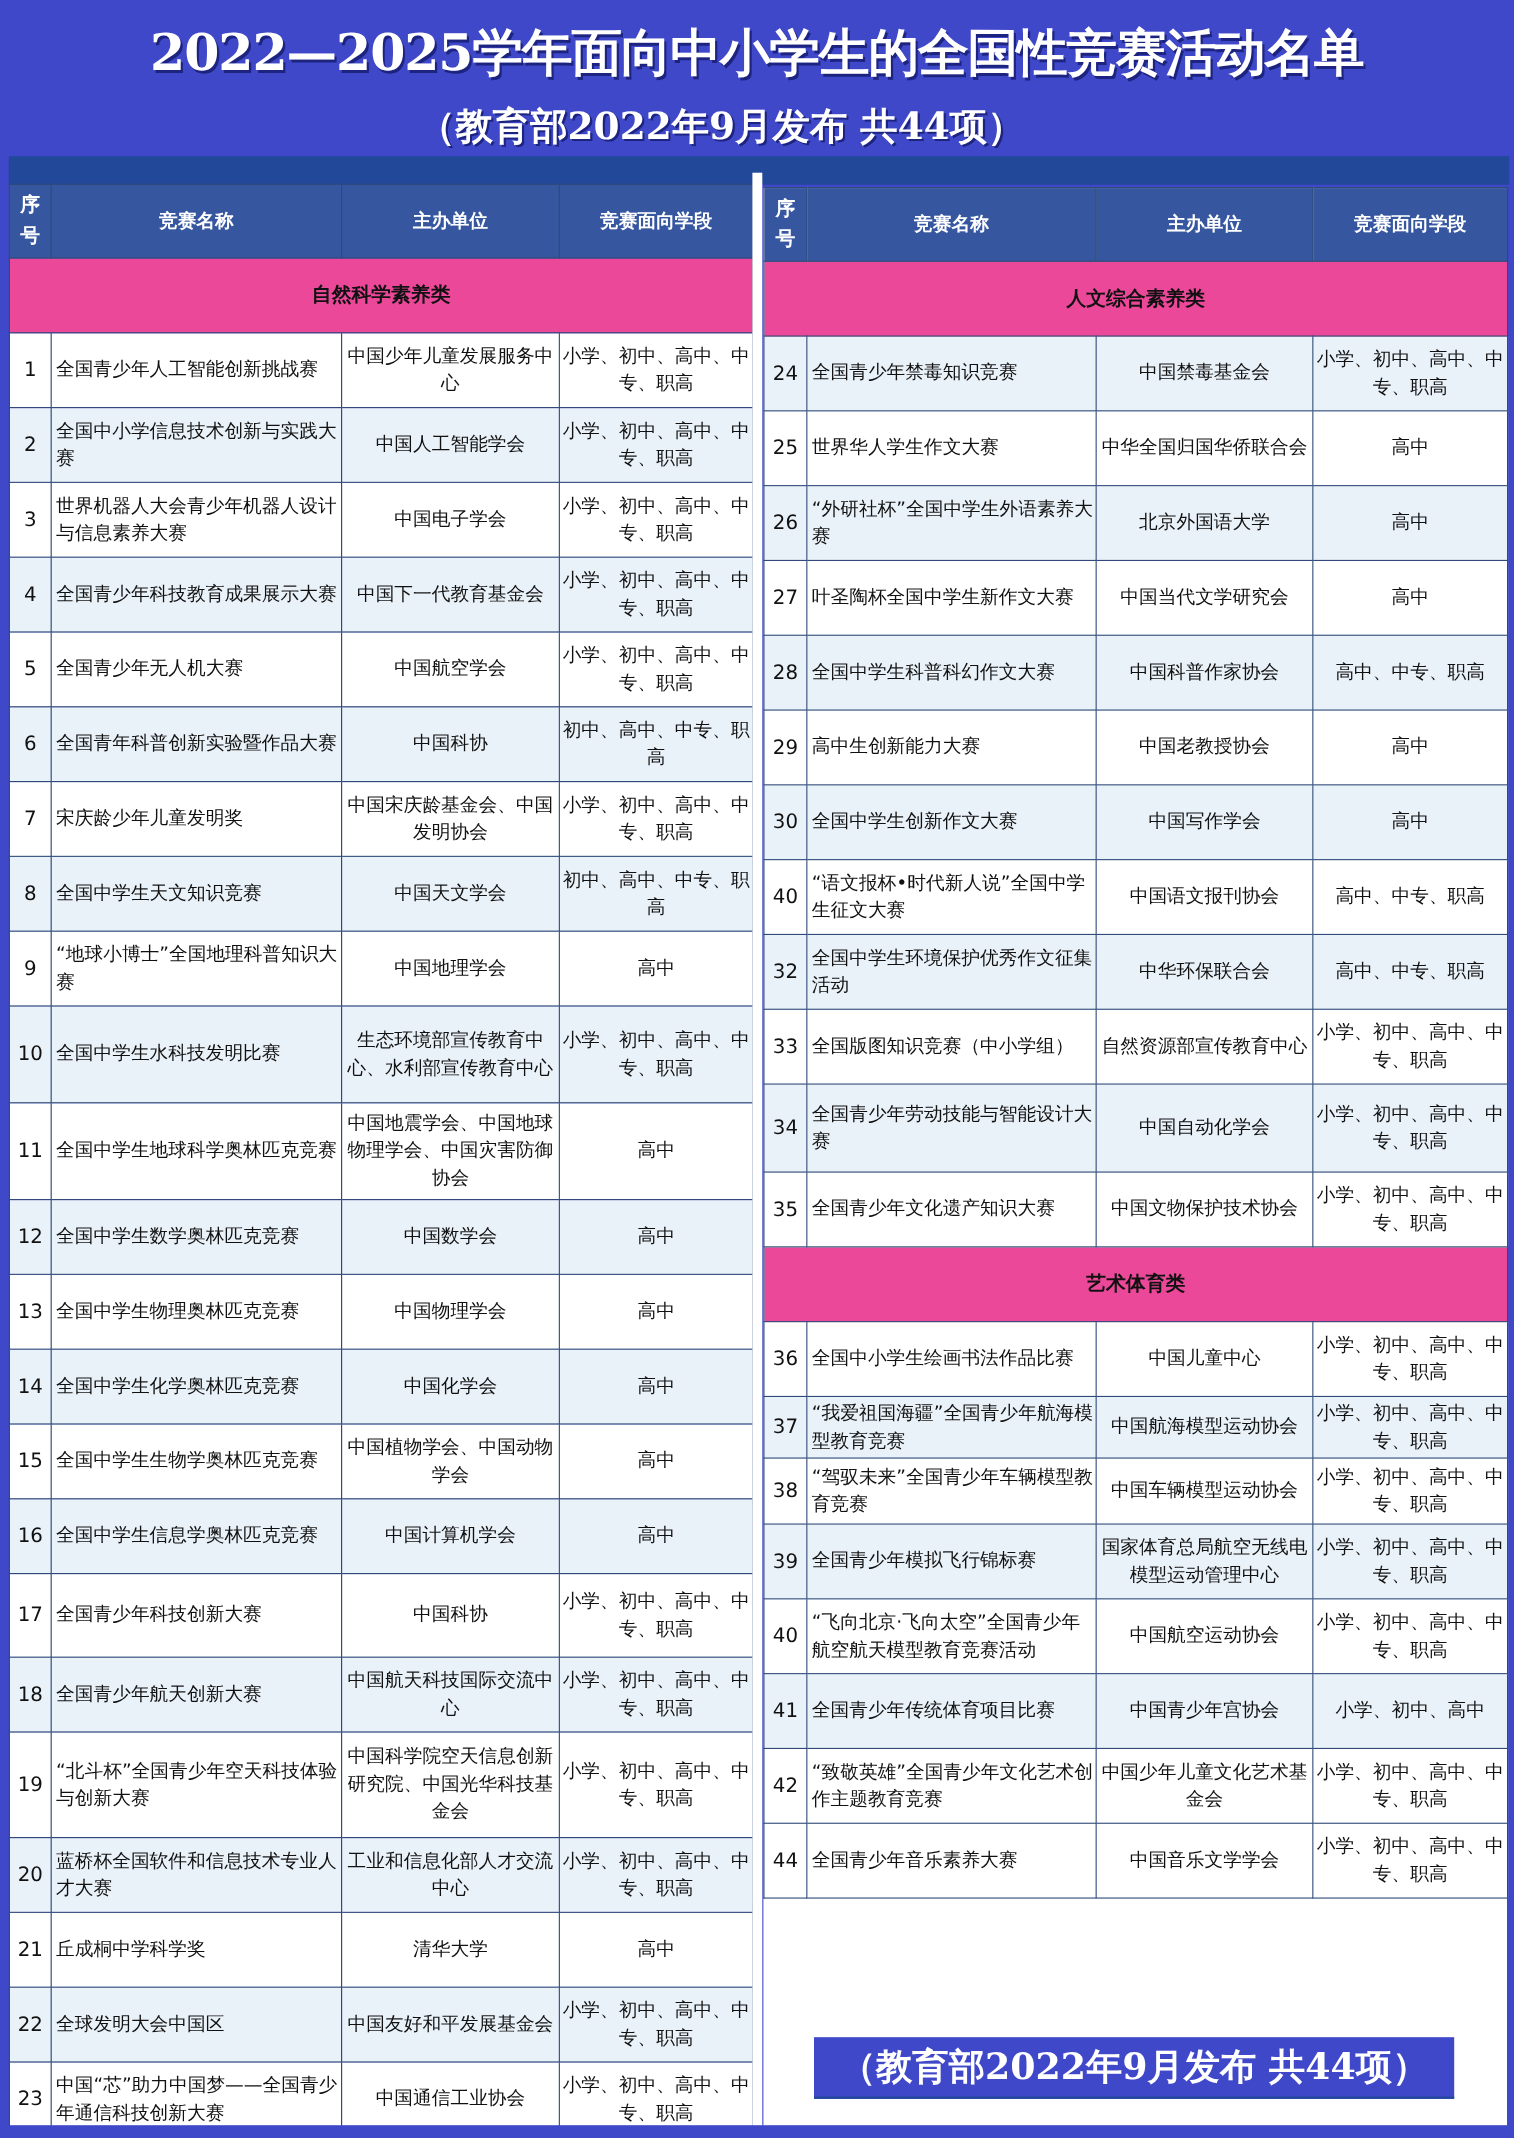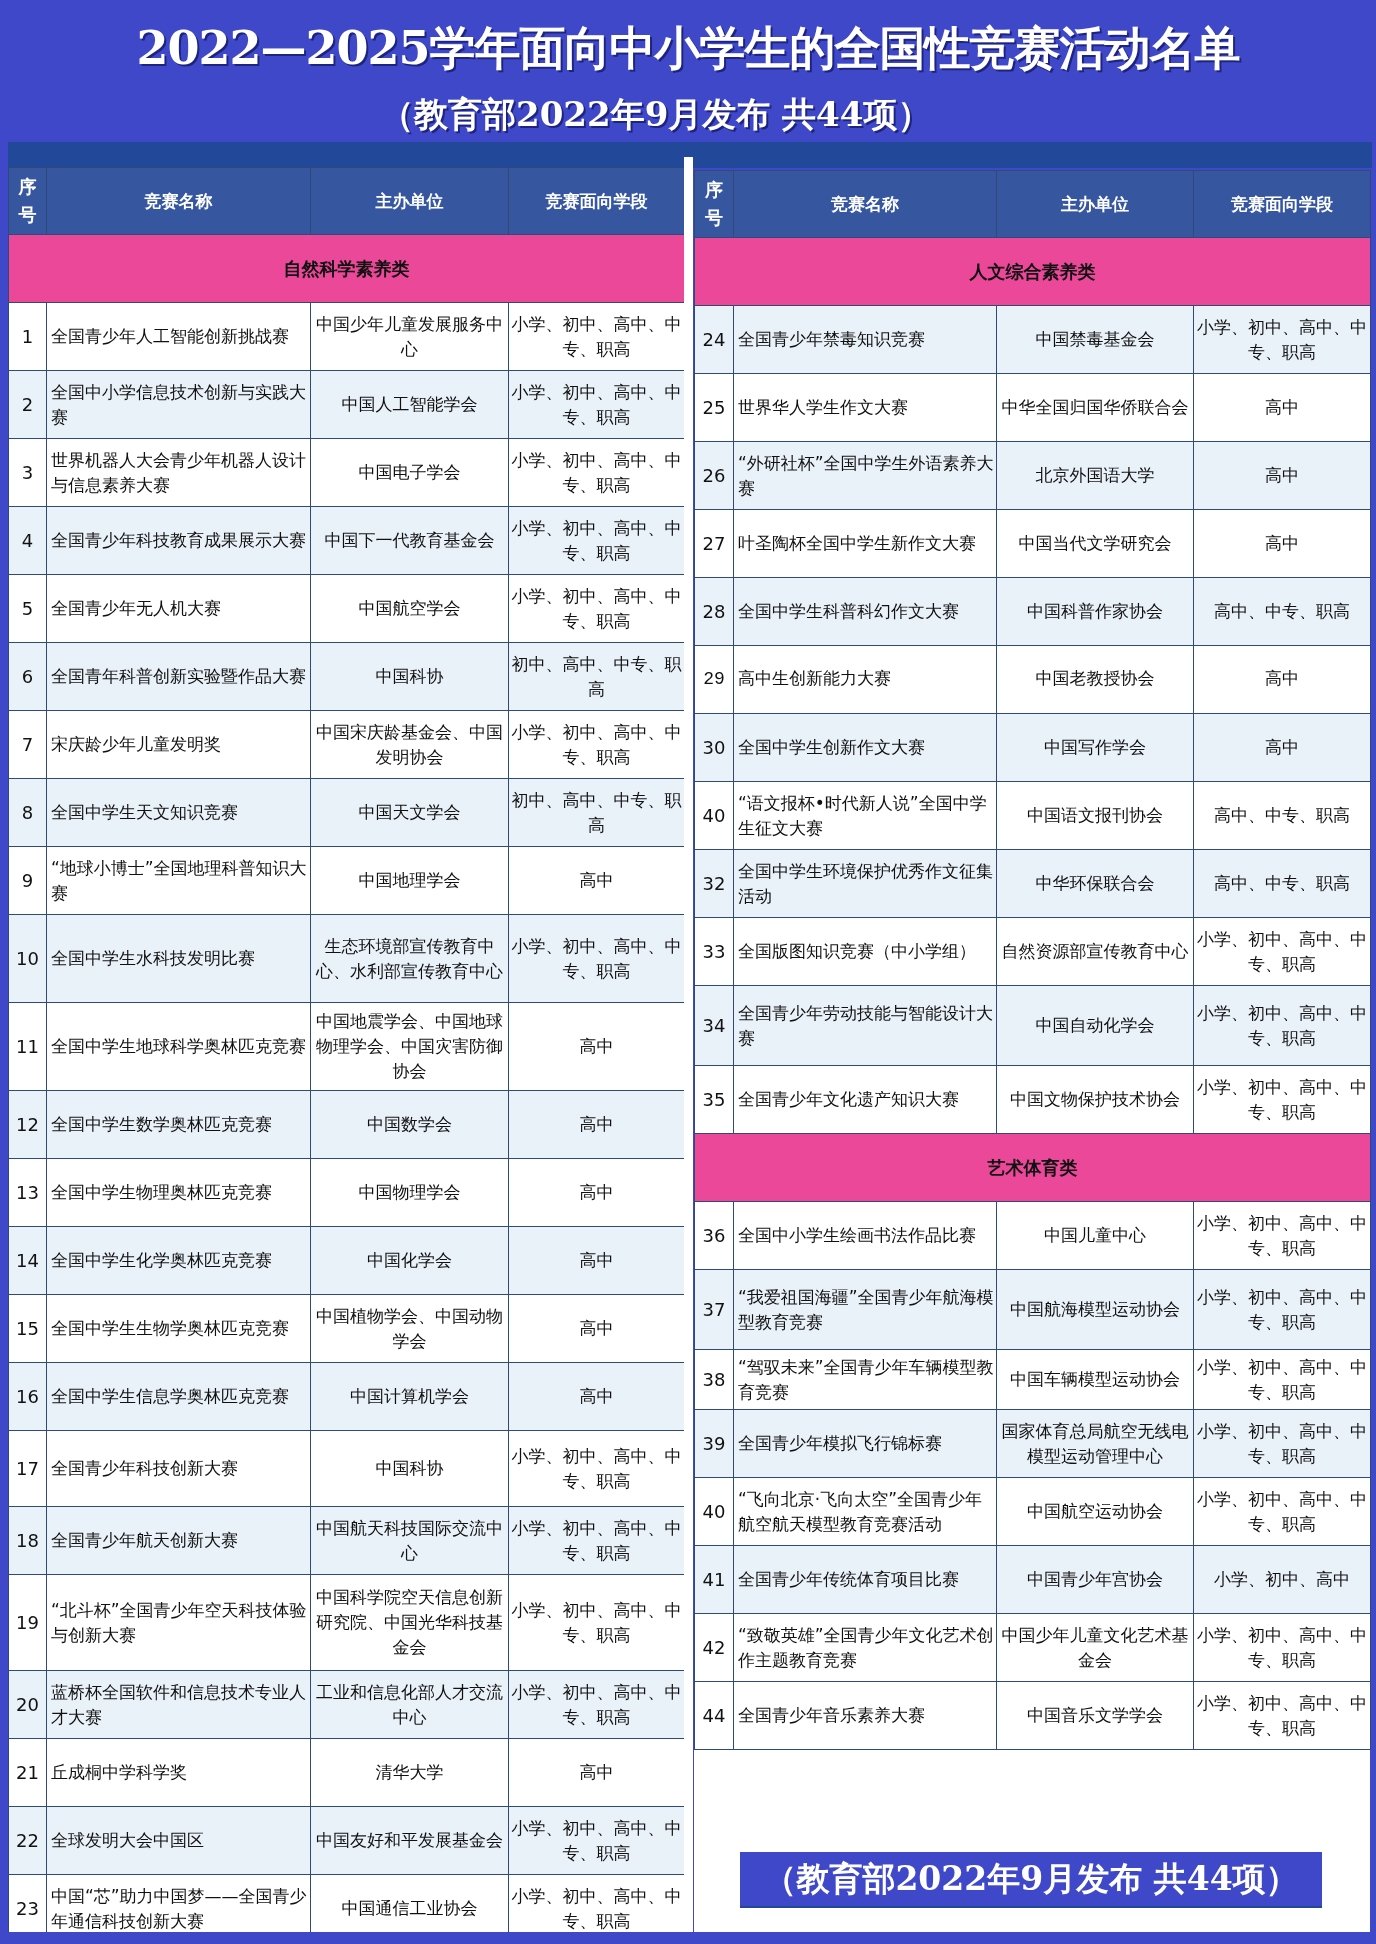--- a/index.html
+++ b/index.html
@@ -256,21 +256,21 @@
           <td class="name">叶圣陶杯全国中学生新作文大赛</td>
           <td class="org">中国当代文学研究会</td>
           <td class="level">高中</td>
         </tr>
         <tr class="even" style="height: 68px;">
           <td class="num">28</td>
           <td class="name">全国中学生科普科幻作文大赛</td>
           <td class="org">中国科普作家协会</td>
           <td class="level">高中、中专、职高</td>
         </tr>
-        <tr class="odd" style="height: 68px; font-family: Liberation Mono, monospace;">
+        <tr class="odd" style="height: 68px;">
           <td class="num">29</td>
           <td class="name">高中生创新能力大赛</td>
           <td class="org">中国老教授协会</td>
           <td class="level">高中</td>
         </tr>
         <tr class="even" style="height: 68px;">
           <td class="num">30</td>
           <td class="name">全国中学生创新作文大赛</td>
           <td class="org">中国写作学会</td>
           <td class="level">高中</td>
@@ -309,21 +309,21 @@
     <tbody id="right-body-2">
       <tr style="height:68px">
         <td class="cat" colspan="4">艺术体育类</td>
       </tr>
     <tr class="odd" style="height: 68px;">
           <td class="num">36</td>
           <td class="name">全国中小学生绘画书法作品比赛</td>
           <td class="org">中国儿童中心</td>
           <td class="level">小学、初中、高中、中专、职高</td>
         </tr>
-        <tr class="even" style="height: 80px;">
+        <tr class="even" style="height: 56px;">
           <td class="num">37</td>
           <td class="name">“我爱祖国海疆”全国青少年航海模型教育竞赛</td>
           <td class="org">中国航海模型运动协会</td>
           <td class="level">小学、初中、高中、中专、职高</td>
         </tr>
         <tr class="odd" style="height: 60px; border-radius: 14px;">
           <td class="num">38</td>
           <td class="name">“驾驭未来”全国青少年车辆模型教育竞赛</td>
           <td class="org">中国车辆模型运动协会</td>
           <td class="level">小学、初中、高中、中专、职高</td>

